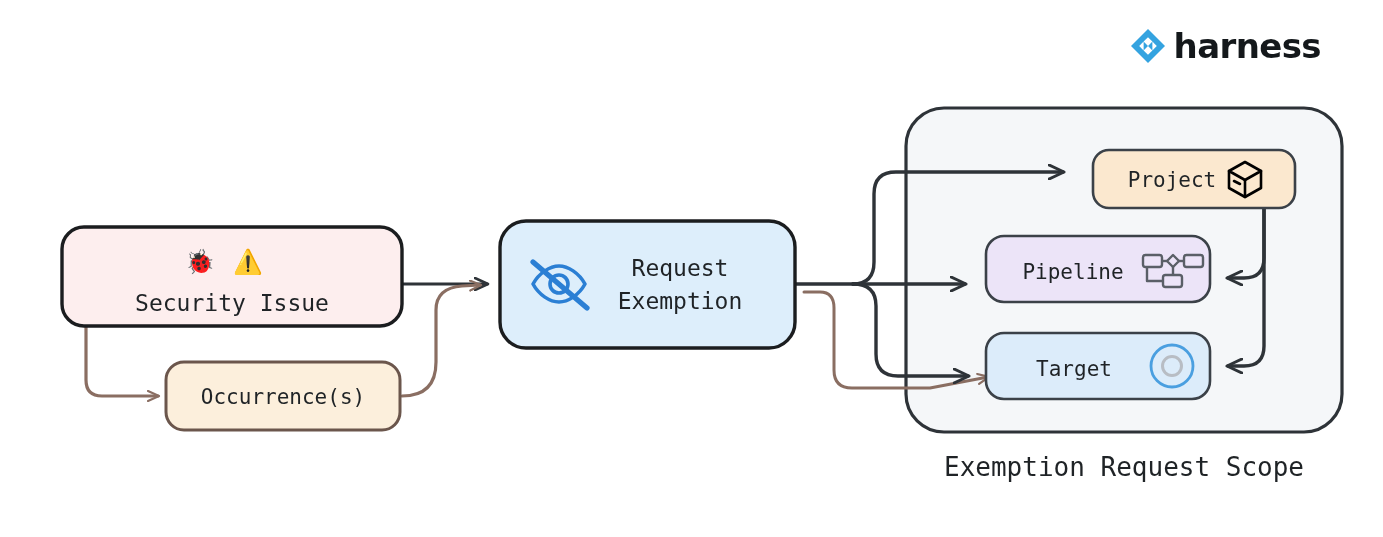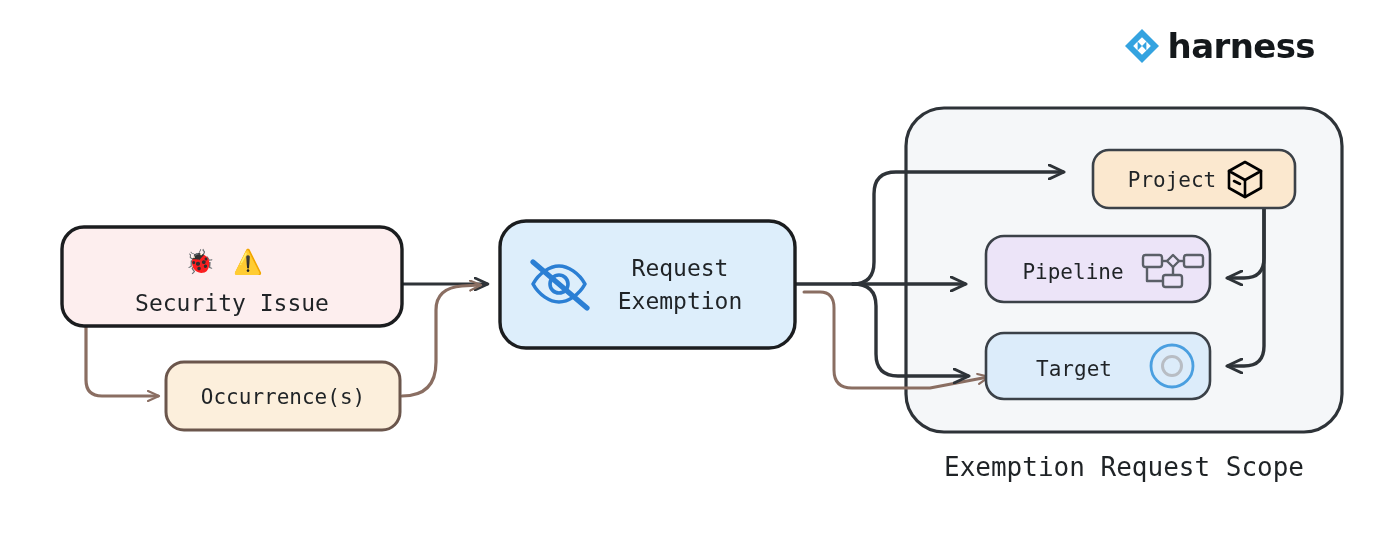--- a/index.html
+++ b/index.html
@@ -16,21 +16,21 @@
   }
   #canvas {
     position: absolute;
     top: 0; left: 0;
     width: 1383px;
     height: 537px;
   }
   .brand {
     position: absolute;
     top: 27px;
-    right: 68px;
+    right: 62px;
     display: flex;
     align-items: center;
     gap: 7px;
   }
   .brand-text {
     font-family: "DejaVu Sans", "Liberation Sans", sans-serif;
     font-size: 34px;
     font-weight: 700;
     color: #14181b;
     letter-spacing: -0.6px;

